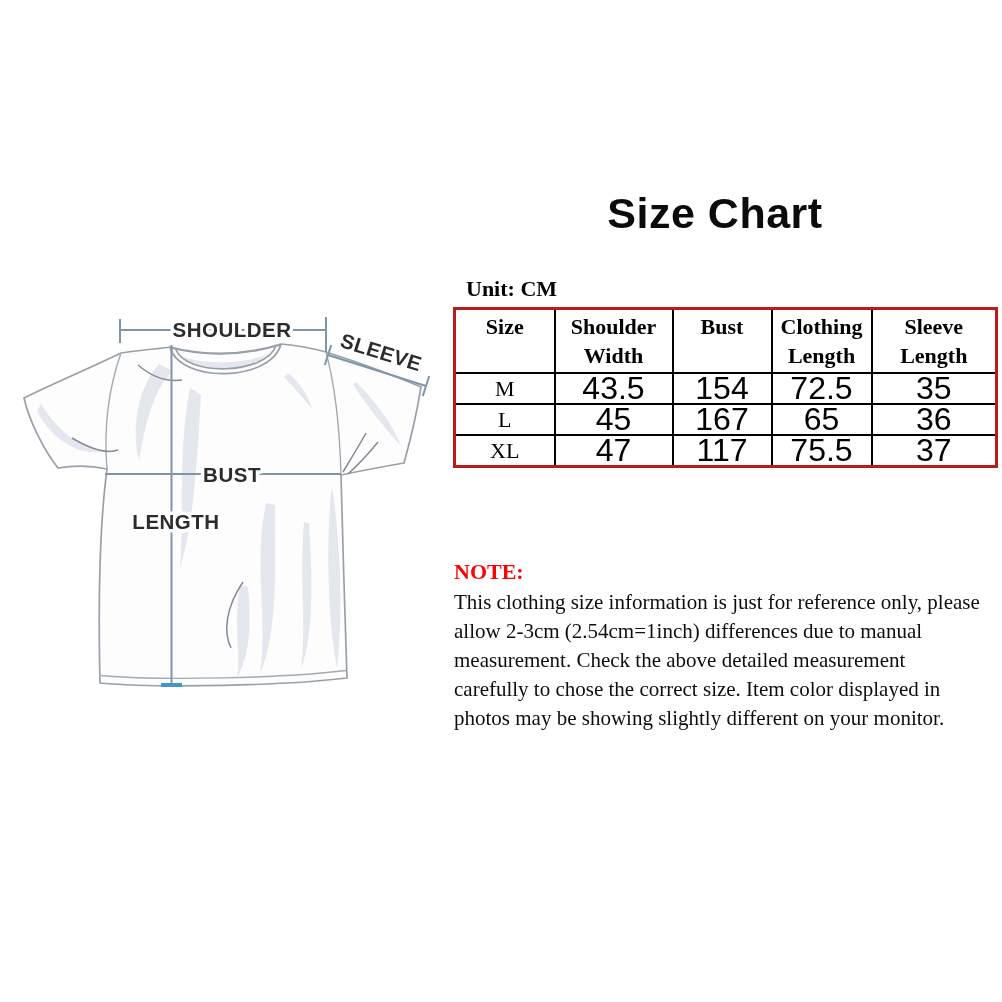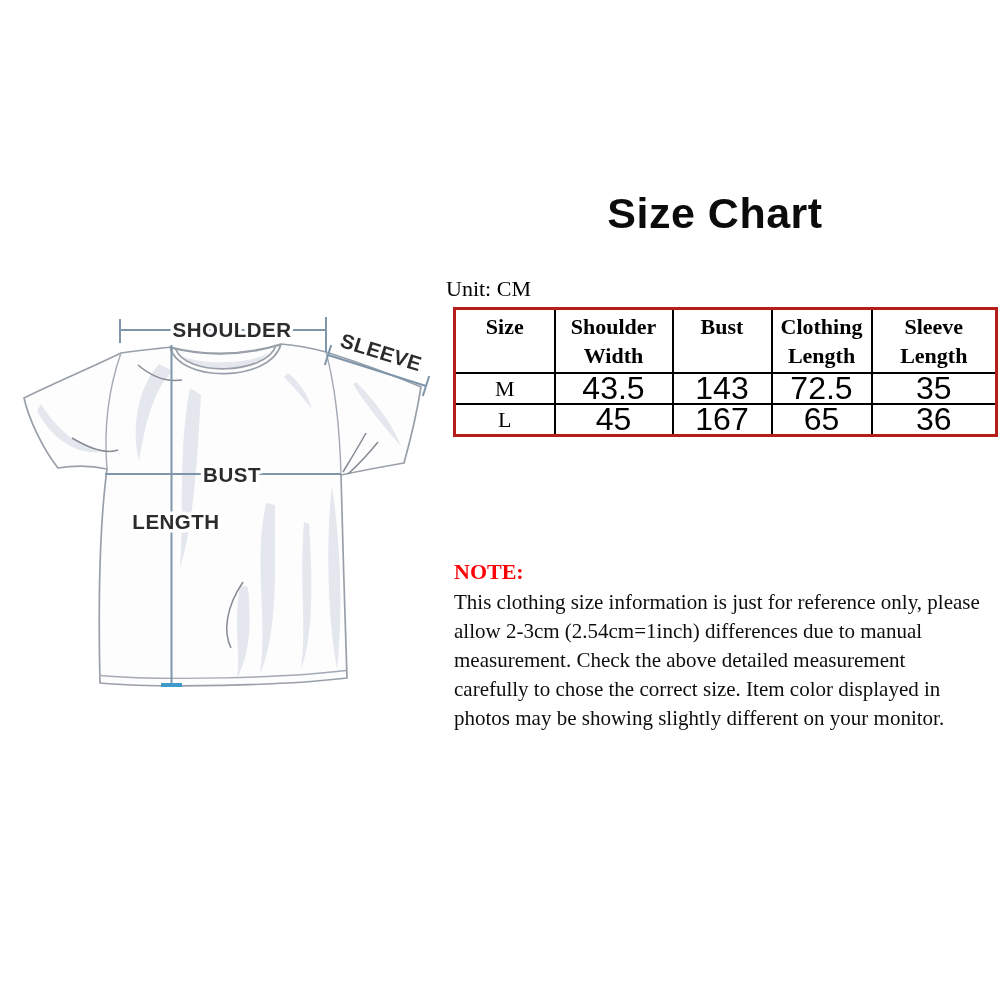--- a/index.html
+++ b/index.html
@@ -9,22 +9,22 @@
   }
   
   .page-title{
     position:absolute;top:188px;left:405px;width:600px;margin:0;
     text-align:center;font-family:"Liberation Sans",sans-serif;
     font-weight:bold;font-size:43px;line-height:50px;color:#0b0b0b;
     letter-spacing:0.5px;
   }
   
   .unit-label{
-    position:absolute;top:276px;left:436px;
-    font-weight:normal;font-size:22px;color:#000;
+    position:absolute;top:276px;left:456px;
+    font-weight:bold;font-size:22px;color:#000;
   }
   
   .size-table{
     position:absolute;top:307px;left:443px;
     border-collapse:collapse;table-layout:fixed;
     border:3px solid #b91c1c;
   }
   .size-table th,.size-table td{border:2px solid #000;padding:0;}
   .size-table th{
     height:60px;vertical-align:top;text-align:center;
@@ -76,30 +76,37 @@
         <th>Clothing
 Length</th>
         <th>Sleeve
 Length</th>
       </tr>
     </thead>
     <tbody>
       <tr>
         <td class="size-cell">M</td>
         <td class="num-cell">43.5</td>
-        <td class="num-cell">143</td>
+        <td class="num-cell">154</td>
         <td class="num-cell">72.5</td>
         <td class="num-cell">35</td>
       </tr>
       <tr>
         <td class="size-cell">L</td>
         <td class="num-cell">45</td>
         <td class="num-cell">167</td>
         <td class="num-cell">65</td>
         <td class="num-cell">36</td>
+      </tr>
+      <tr>
+        <td class="size-cell">XL</td>
+        <td class="num-cell">47</td>
+        <td class="num-cell">117</td>
+        <td class="num-cell">75.5</td>
+        <td class="num-cell">37</td>
       </tr>
     </tbody>
   </table>
 
   <div class="note">
     <div class="note-heading">NOTE:</div>
     <div class="note-body">This clothing size information is just for reference only, please
 allow 2-3cm (2.54cm=1inch) differences due to manual
 measurement. Check the above detailed measurement
 carefully to chose the correct size. Item color displayed in

